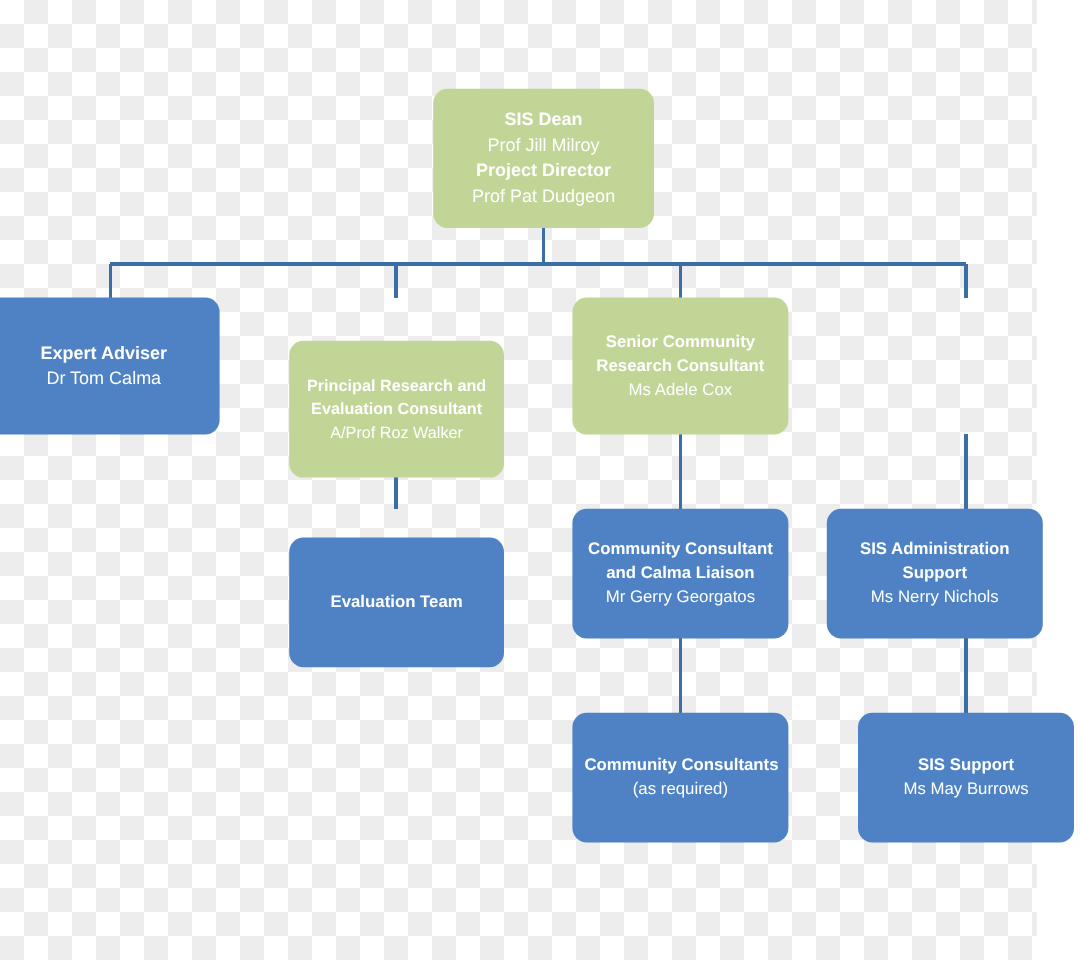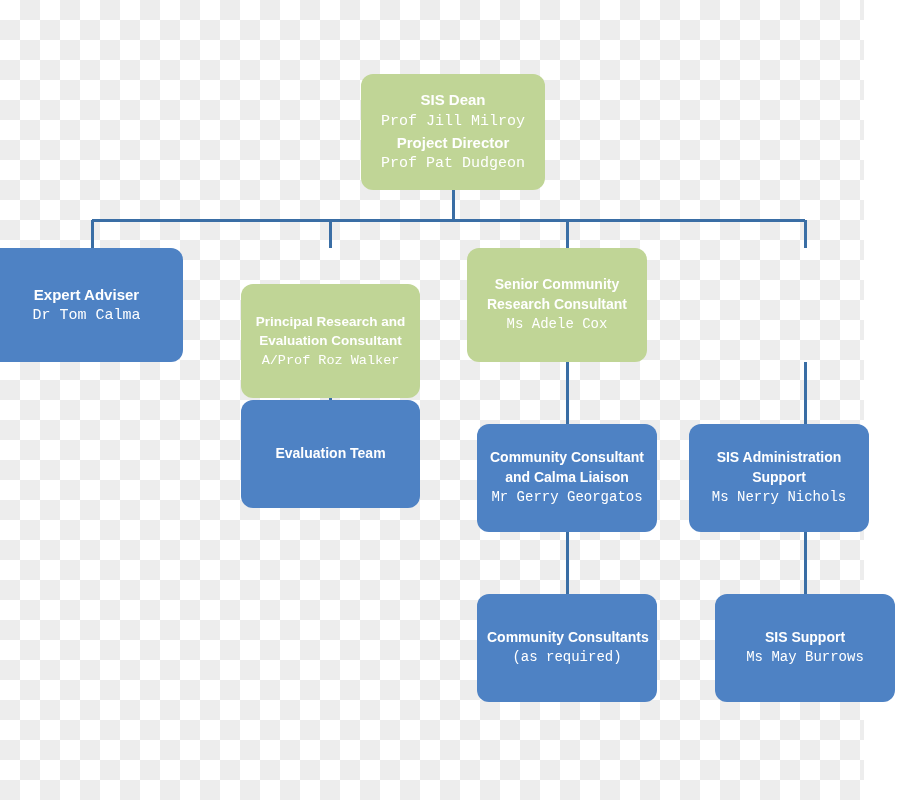--- a/index.html
+++ b/index.html
@@ -47,21 +47,21 @@
   .node.green { background: #c0d596; }
   .node.blue  { background: #4e82c4; }
 
   .node .line {
     display: block;
     width: 100%;
     line-height: 1.42;
     white-space: nowrap;
   }
   .node .line.bold { font-weight: bold; }
-  .node .line.reg  { font-weight: normal; font-family: Liberation Mono, monospace; }
+  .node .line.reg  { font-weight: normal; }
 
   
   .sz-15 .line { font-size: 15px; }
   .sz-14 .line { font-size: 14px; }
   .sz-13 .line { font-size: 13.5px; }
 </style>
 </head>
 <body>
 
 <div id="canvas">
@@ -98,28 +98,28 @@
     <span class="line bold">Expert Adviser</span>
     <span class="line reg">Dr Tom Calma</span>
   </div>
 
   <div class="node green sz-13" style="left:241px; top:248px; width:179px; height:114px;margin-top:36px;">
     <span class="line bold">Principal Research and</span>
     <span class="line bold">Evaluation Consultant</span>
     <span class="line reg">A/Prof Roz Walker</span>
   </div>
 
-  <div class="node green sz-14" style="left:467px; top:248px; width:180px; height:114px;">
+  <div class="node green sz-14" style="left:477px; top:248px; width:180px; height:114px;">
     <span class="line bold">Senior Community</span>
     <span class="line bold">Research Consultant</span>
     <span class="line reg">Ms Adele Cox</span>
   </div>
 
 
-  <div class="node blue sz-14" style="left:241px; top:400px; width:179px; height:108px;">
+  <div class="node blue sz-14" style="left:241px; top:448px; width:179px; height:108px;">
     <span class="line bold">Evaluation Team</span>
   </div>
 
   <div class="node blue sz-14" style="left:477px; top:424px; width:180px; height:108px;">
     <span class="line bold">Community Consultant</span>
     <span class="line bold">and Calma Liaison</span>
     <span class="line reg">Mr Gerry Georgatos</span>
   </div>
 
   <div class="node blue sz-14" style="left:689px; top:424px; width:180px; height:108px;">

